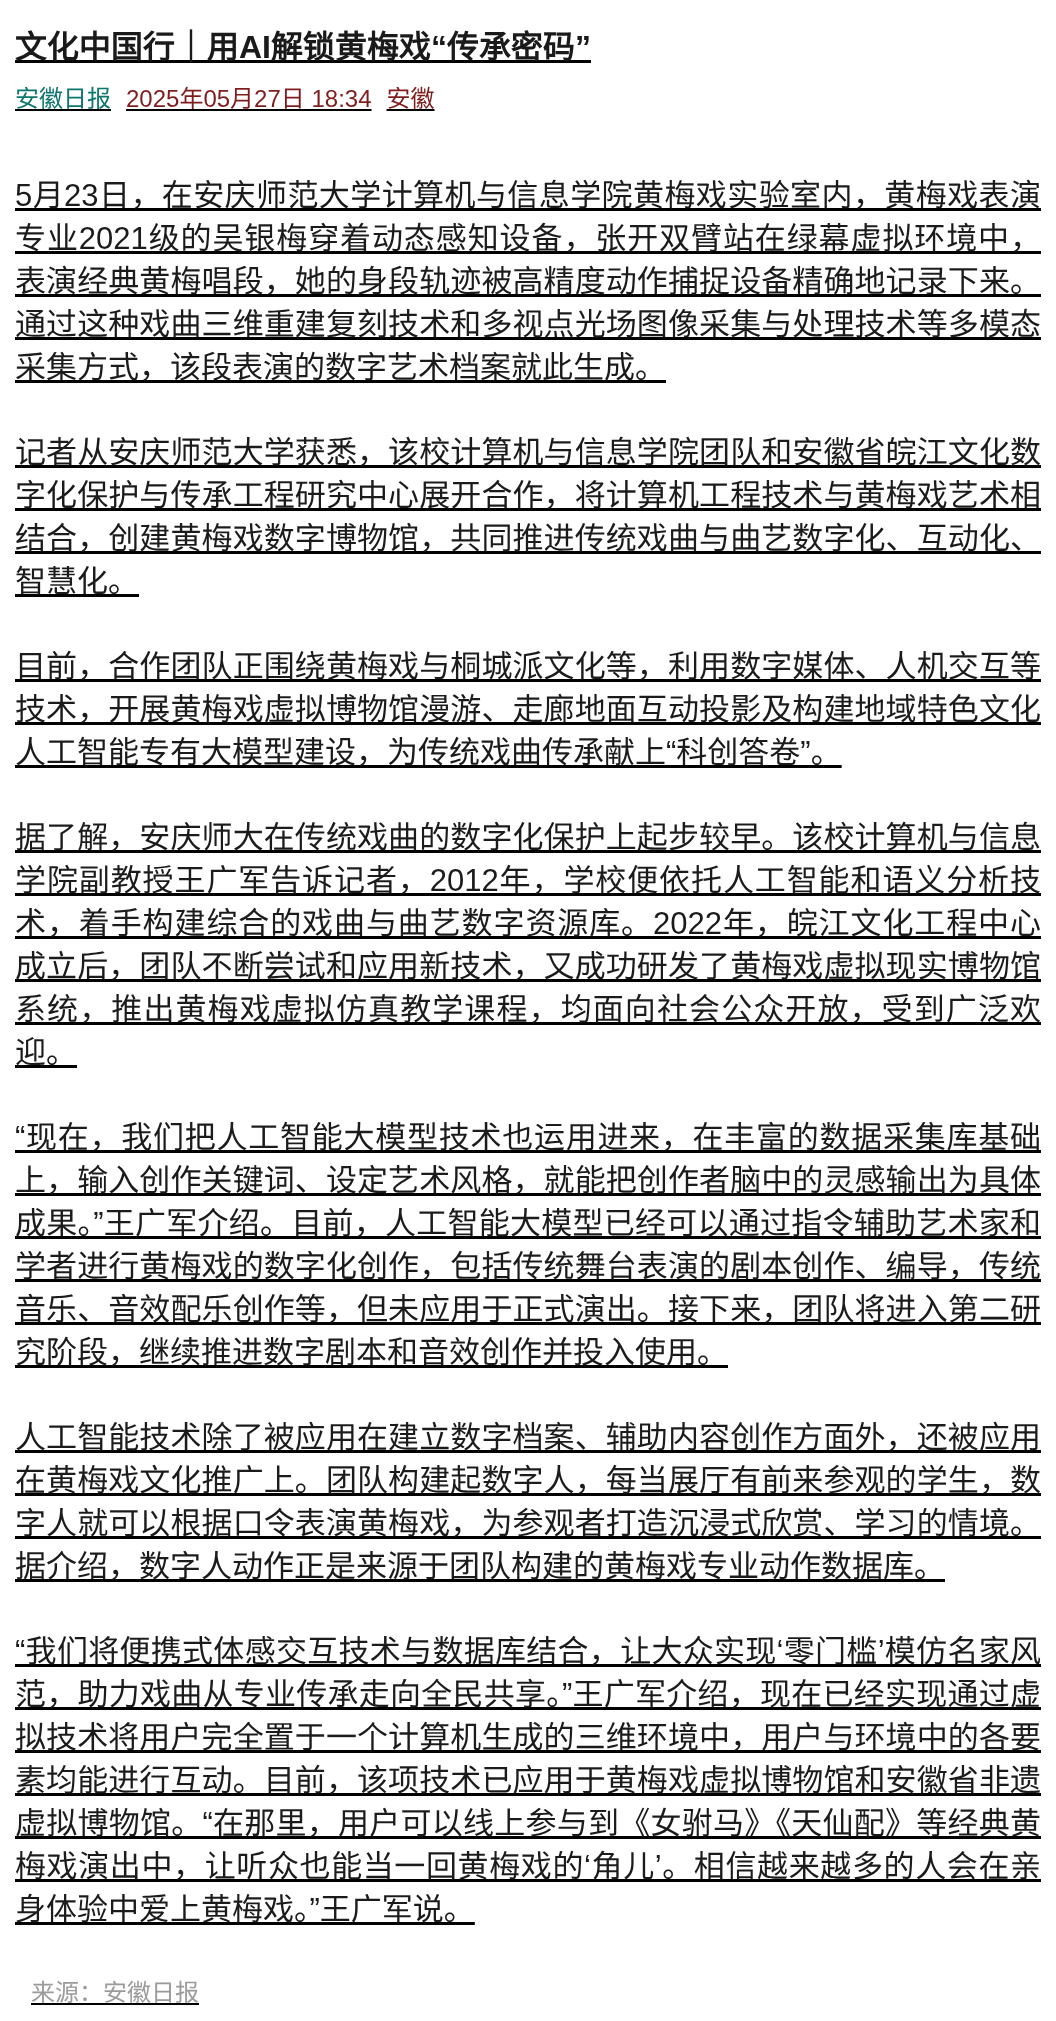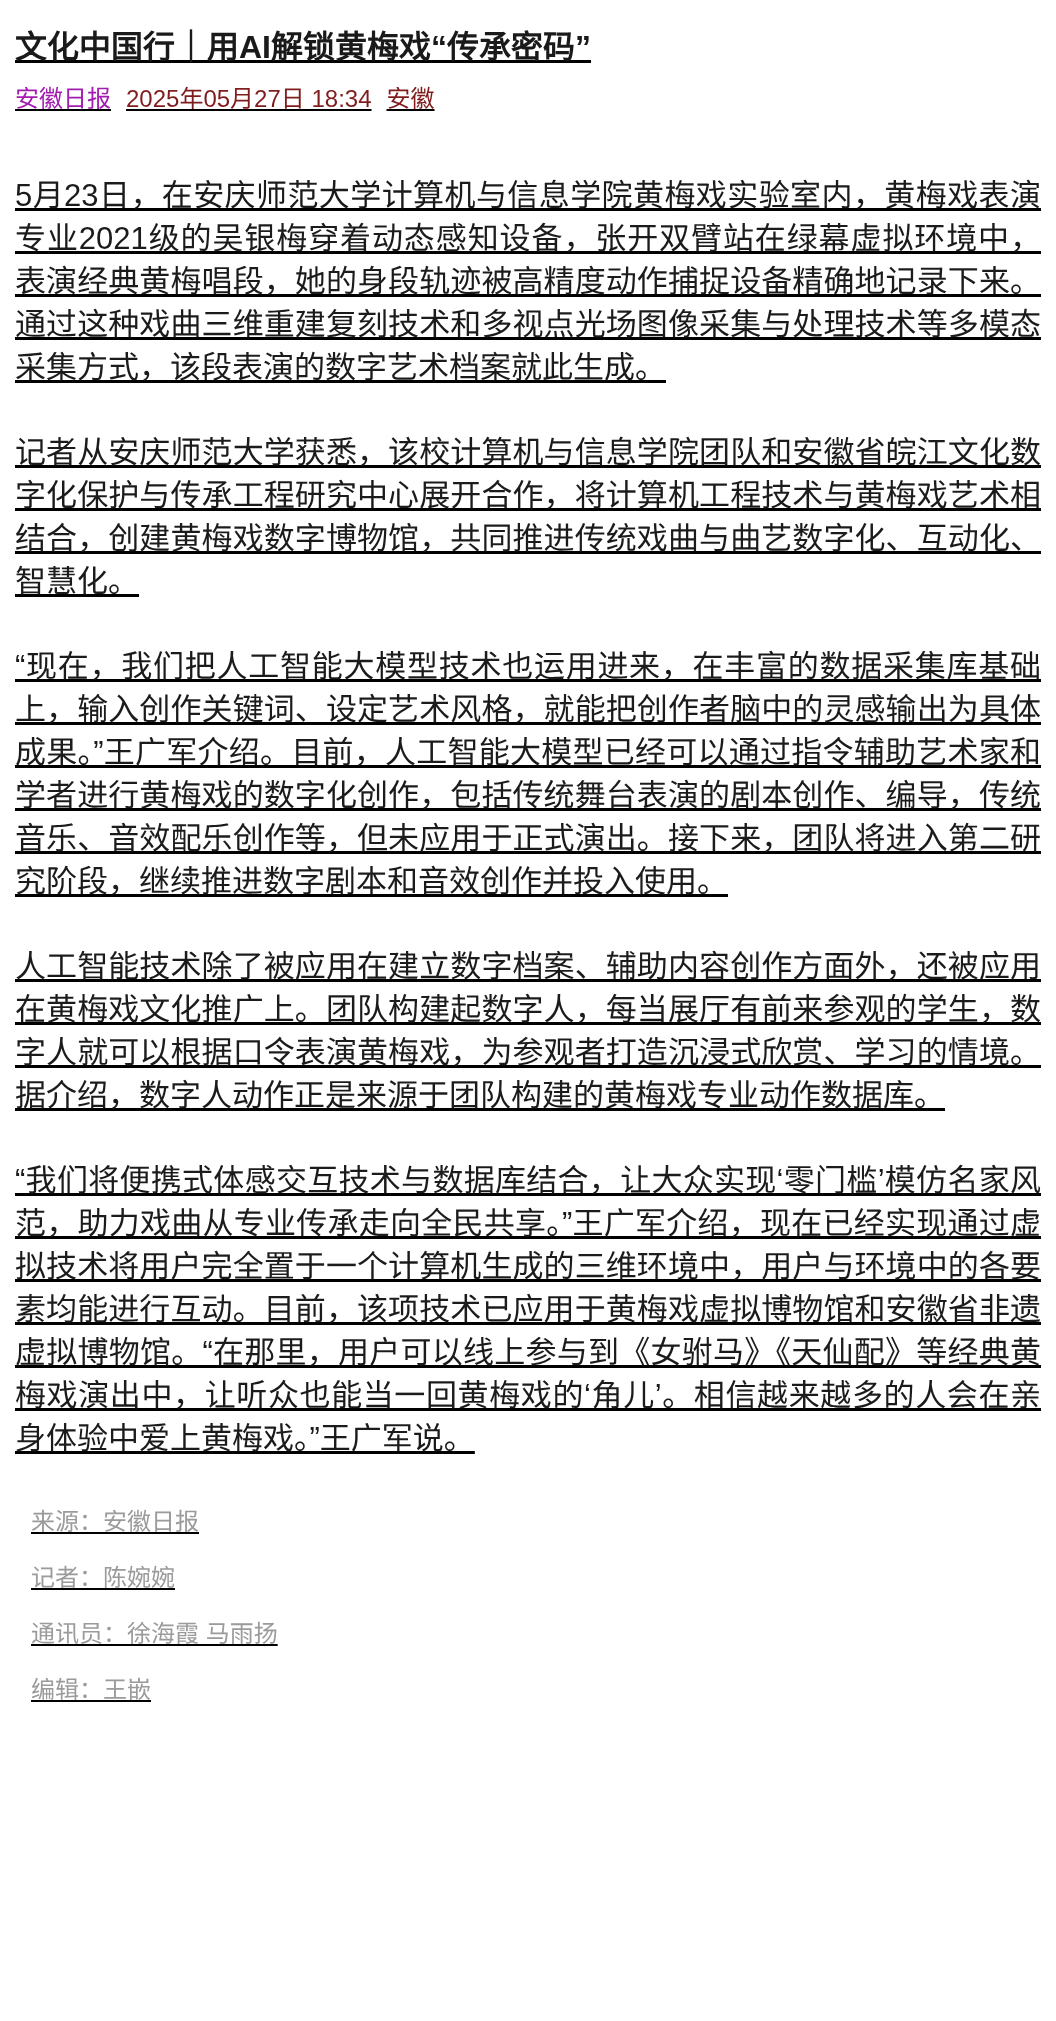--- a/index.html
+++ b/index.html
@@ -25,21 +25,21 @@
   .byline {
     display: flex;
     align-items: baseline;
     gap: 15px;
     font-size: 24px;
     line-height: 26px;
     margin: 0 0 62px 0;
     white-space: nowrap;
   }
   .account-name {
-    color: #a21caf;
+    color: #0f766e;
     cursor: pointer;
     text-decoration: none;
   }
   .byline-meta {
     color: #7f1d1d;
   }
   .article p {
     font-size: 31px;
     line-height: 43px;
     color: #1b1b1b;
@@ -65,20 +65,22 @@
 
   <div class="byline">
     <span class="account-name">安徽日报</span>
     <span class="byline-meta">2025年05月27日 18:34</span>
     <span class="byline-meta">安徽</span>
   </div>
 
   <div class="article">
       <p>5月23日，在安庆师范大学计算机与信息学院黄梅戏实验室内，黄梅戏表演专业2021级的吴银梅穿着动态感知设备，张开双臂站在绿幕虚拟环境中，表演经典黄梅唱段，她的身段轨迹被高精度动作捕捉设备精确地记录下来。通过这种戏曲三维重建复刻技术和多视点光场图像采集与处理技术等多模态采集方式，该段表演的数字艺术档案就此生成。</p>
       <p>记者从安庆师范大学获悉，该校计算机与信息学院团队和安徽省皖江文化数字化保护与传承工程研究中心展开合作，将计算机工程技术与黄梅戏艺术相结合，创建黄梅戏数字博物馆，共同推进传统戏曲与曲艺数字化、互动化、智慧化。</p>
+      <p>目前，合作团队正围绕黄梅戏与桐城派文化等，利用数字媒体、人机交互等技术，开展黄梅戏虚拟博物馆漫游、走廊地面互动投影及构建地域特色文化人工智能专有大模型建设，为传统戏曲传承献上“科创答卷”。</p>
+      <p>据了解，安庆师大在传统戏曲的数字化保护上起步较早。该校计算机与信息学院副教授王广军告诉记者，2012年，学校便依托人工智能和语义分析技术，着手构建综合的戏曲与曲艺数字资源库。2022年，皖江文化工程中心成立后，团队不断尝试和应用新技术，又成功研发了黄梅戏虚拟现实博物馆系统，推出黄梅戏虚拟仿真教学课程，均面向社会公众开放，受到广泛欢迎。</p>
       <p>“现在，我们把人工智能大模型技术也运用进来，在丰富的数据采集库基础上，输入创作关键词、设定艺术风格，就能把创作者脑中的灵感输出为具体成果。”王广军介绍。目前，人工智能大模型已经可以通过指令辅助艺术家和学者进行黄梅戏的数字化创作，包括传统舞台表演的剧本创作、编导，传统音乐、音效配乐创作等，但未应用于正式演出。接下来，团队将进入第二研究阶段，继续推进数字剧本和音效创作并投入使用。</p>
       <p>人工智能技术除了被应用在建立数字档案、辅助内容创作方面外，还被应用在黄梅戏文化推广上。团队构建起数字人，每当展厅有前来参观的学生，数字人就可以根据口令表演黄梅戏，为参观者打造沉浸式欣赏、学习的情境。据介绍，数字人动作正是来源于团队构建的黄梅戏专业动作数据库。</p>
       <p>“我们将便携式体感交互技术与数据库结合，让大众实现‘零门槛’模仿名家风范，助力戏曲从专业传承走向全民共享。”王广军介绍，现在已经实现通过虚拟技术将用户完全置于一个计算机生成的三维环境中，用户与环境中的各要素均能进行互动。目前，该项技术已应用于黄梅戏虚拟博物馆和安徽省非遗虚拟博物馆。“在那里，用户可以线上参与到《女驸马》《天仙配》等经典黄梅戏演出中，让听众也能当一回黄梅戏的‘角儿’。相信越来越多的人会在亲身体验中爱上黄梅戏。”王广军说。</p>
     </div>
 
   <div class="credits">
       <p>来源：安徽日报</p>
       <p>记者：陈婉婉</p>
       <p>通讯员：徐海霞 马雨扬</p>
       <p>编辑：王嵌</p>

